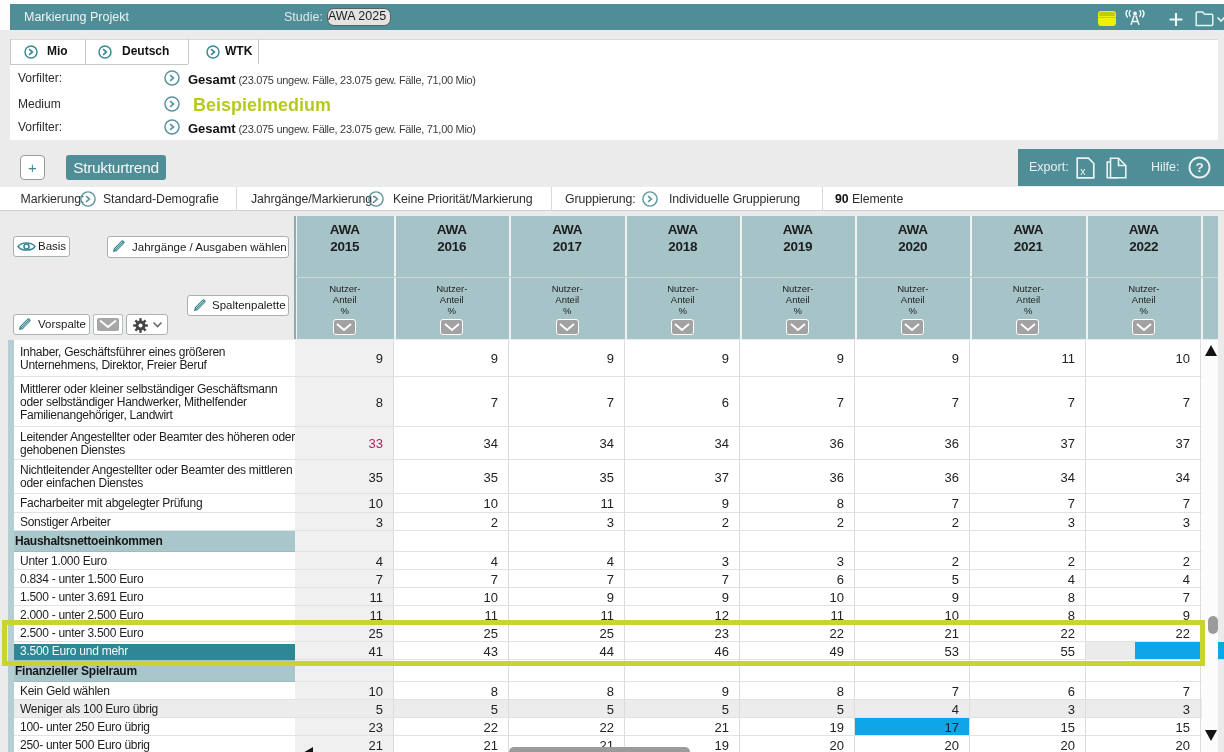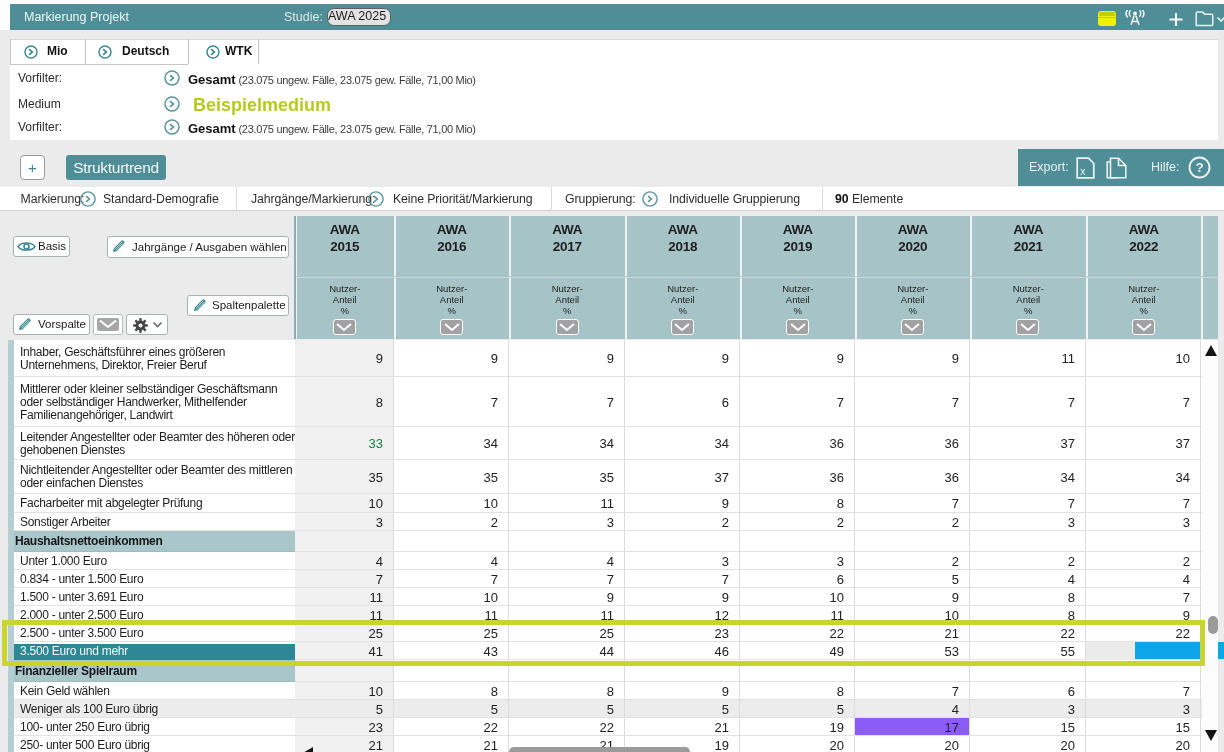--- a/index.html
+++ b/index.html
@@ -282,21 +282,21 @@
 <div class="ab" style="left:970px;top:377px;width:116px;height:50px;background:#ffffff;border-right:1px solid #dcdcdc;border-bottom:1px solid #e2e2e2;">
     <div style="position:absolute;right:10px;top:0;height:50px;display:flex;align-items:center;font-size:13px;color:#222">7</div>
   </div>
 <div class="ab" style="left:1086px;top:377px;width:115px;height:50px;background:#ffffff;border-right:1px solid #dcdcdc;border-bottom:1px solid #e2e2e2;">
     <div style="position:absolute;right:10px;top:0;height:50px;display:flex;align-items:center;font-size:13px;color:#222">7</div>
   </div>
 <div class="ab" style="left:1201px;top:377px;width:17px;height:50px;background:#ffffff;border-bottom:1px solid #e2e2e2;"></div>
 <div class="ab" style="left:14px;top:427px;width:281px;height:33px;background:#ffffff;border-bottom:1px solid #e2e2e2"></div>
 <div class="ab lbl" style="left:20px;top:427px;width:276px;height:33px">Leitender Angestellter oder Beamter des höheren oder<br>gehobenen Dienstes</div>
 <div class="ab" style="left:295px;top:427px;width:99px;height:33px;background:#f0f0f0;border-right:1px solid #dcdcdc;border-bottom:1px solid #e2e2e2;">
-    <div style="position:absolute;right:10px;top:0;height:33px;display:flex;align-items:center;font-size:13px;color:#15803d">33</div>
+    <div style="position:absolute;right:10px;top:0;height:33px;display:flex;align-items:center;font-size:13px;color:#be185d">33</div>
   </div>
 <div class="ab" style="left:394px;top:427px;width:115px;height:33px;background:#ffffff;border-right:1px solid #dcdcdc;border-bottom:1px solid #e2e2e2;">
     <div style="position:absolute;right:10px;top:0;height:33px;display:flex;align-items:center;font-size:13px;color:#222">34</div>
   </div>
 <div class="ab" style="left:509px;top:427px;width:116px;height:33px;background:#ffffff;border-right:1px solid #dcdcdc;border-bottom:1px solid #e2e2e2;">
     <div style="position:absolute;right:10px;top:0;height:33px;display:flex;align-items:center;font-size:13px;color:#222">34</div>
   </div>
 <div class="ab" style="left:625px;top:427px;width:115px;height:33px;background:#ffffff;border-right:1px solid #dcdcdc;border-bottom:1px solid #e2e2e2;">
     <div style="position:absolute;right:10px;top:0;height:33px;display:flex;align-items:center;font-size:13px;color:#222">34</div>
   </div>
@@ -643,21 +643,21 @@
   </div>
 <div class="ab" style="left:509px;top:718px;width:116px;height:18px;background:#ffffff;border-right:1px solid #dcdcdc;border-bottom:1px solid #e2e2e2;">
     <div style="position:absolute;right:10px;top:0;height:18px;display:flex;align-items:center;font-size:13px;color:#222">22</div>
   </div>
 <div class="ab" style="left:625px;top:718px;width:115px;height:18px;background:#ffffff;border-right:1px solid #dcdcdc;border-bottom:1px solid #e2e2e2;">
     <div style="position:absolute;right:10px;top:0;height:18px;display:flex;align-items:center;font-size:13px;color:#222">21</div>
   </div>
 <div class="ab" style="left:740px;top:718px;width:115px;height:18px;background:#ffffff;border-right:1px solid #dcdcdc;border-bottom:1px solid #e2e2e2;">
     <div style="position:absolute;right:10px;top:0;height:18px;display:flex;align-items:center;font-size:13px;color:#222">19</div>
   </div>
-<div class="ab" style="left:855px;top:718px;width:115px;height:18px;background:#8b5cf6;border-right:1px solid #dcdcdc;border-bottom:1px solid #e2e2e2;">
+<div class="ab" style="left:855px;top:718px;width:115px;height:18px;background:#0ea5e9;border-right:1px solid #dcdcdc;border-bottom:1px solid #e2e2e2;">
     <div style="position:absolute;right:10px;top:0;height:18px;display:flex;align-items:center;font-size:13px;color:#222">17</div>
   </div>
 <div class="ab" style="left:970px;top:718px;width:116px;height:18px;background:#ffffff;border-right:1px solid #dcdcdc;border-bottom:1px solid #e2e2e2;">
     <div style="position:absolute;right:10px;top:0;height:18px;display:flex;align-items:center;font-size:13px;color:#222">15</div>
   </div>
 <div class="ab" style="left:1086px;top:718px;width:115px;height:18px;background:#ffffff;border-right:1px solid #dcdcdc;border-bottom:1px solid #e2e2e2;">
     <div style="position:absolute;right:10px;top:0;height:18px;display:flex;align-items:center;font-size:13px;color:#222">15</div>
   </div>
 <div class="ab" style="left:1201px;top:718px;width:17px;height:18px;background:#ffffff;border-bottom:1px solid #e2e2e2;"></div>
 <div class="ab" style="left:14px;top:736px;width:281px;height:18px;background:#ffffff;border-bottom:1px solid #e2e2e2"></div>

